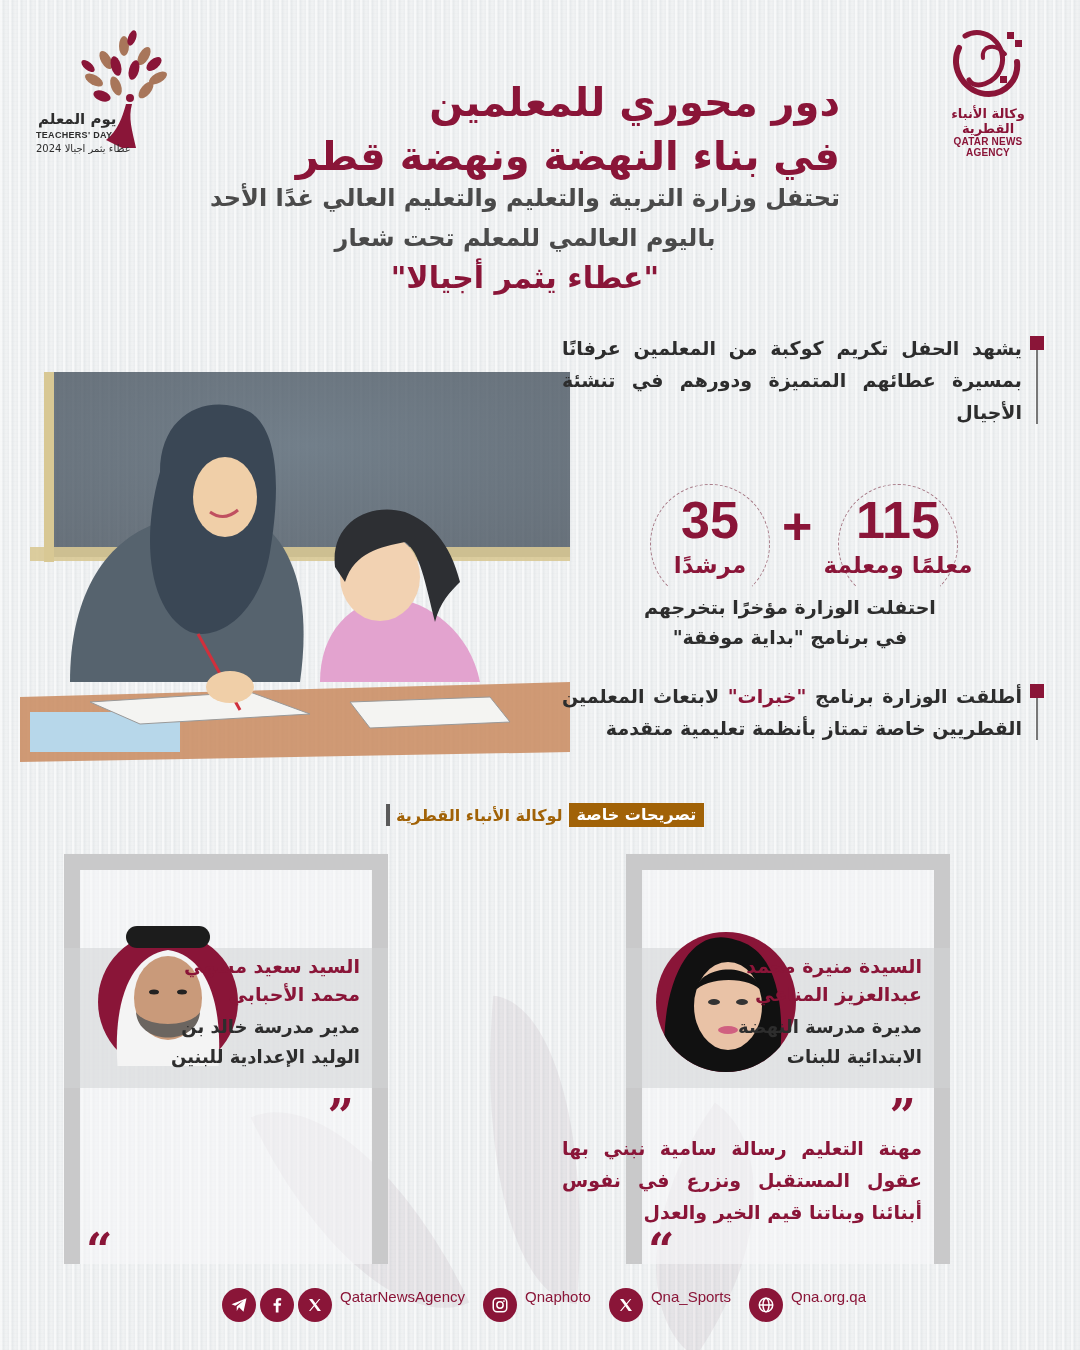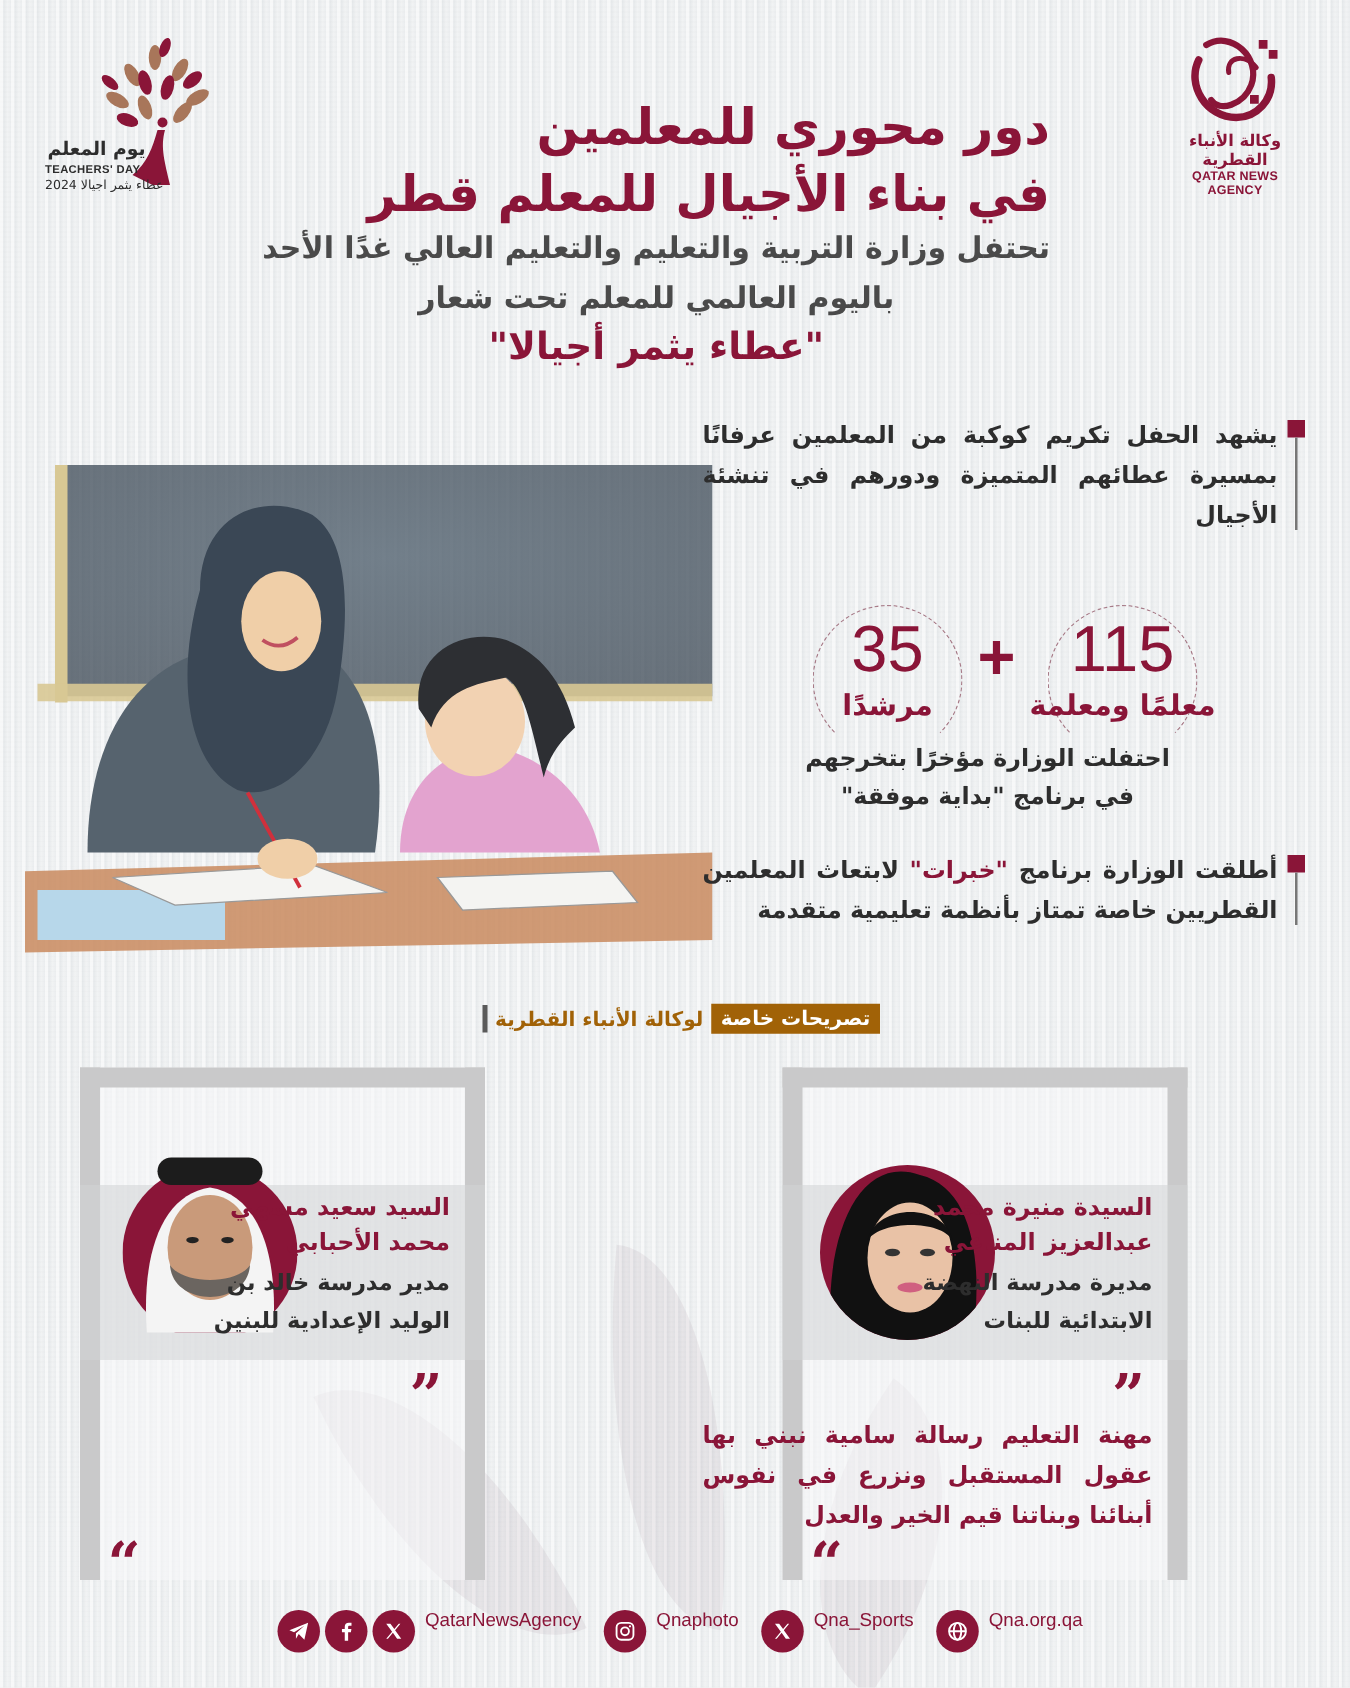--- a/index.html
+++ b/index.html
@@ -41,21 +41,21 @@
   .bullet { right: 58px; width: 460px; font-size: 19px; line-height: 32px; color: #2d2d2d; font-weight: bold; text-align: justify; text-align-last: right; }
   .bullet .mark { position: absolute; right: -22px; top: 4px; width: 14px; height: 14px; background: #8a1538; }
   .bullet .stem { position: absolute; right: -16px; top: 18px; width: 2px; bottom: 4px; background: #777; }
   #bullet1 { top: 332px; }
   #bullet2 { top: 680px; }
   .bullet .hl { color: #8a1538; }
 
   
   .stat { text-align: center; }
   .stat .ring { position: absolute; border: 1.5px dashed #a77a87; border-bottom-color: transparent; border-radius: 50%; }
-  .stat .num { position: relative; font-size: 52px; font-weight: normal; color: #8a1538; line-height: 60px; font-family: "Liberation Sans", sans-serif; }
+  .stat .num { position: relative; font-size: 52px; font-weight: bold; color: #8a1538; line-height: 60px; font-family: "Liberation Sans", sans-serif; }
   .stat .lbl { position: relative; font-size: 23px; font-weight: bold; color: #8a1538; line-height: 30px; }
   #stat-teachers { left: 818px; top: 490px; width: 160px; }
   #stat-teachers .ring { left: 20px; top: -6px; width: 120px; height: 120px; }
   #stat-mentors { left: 640px; top: 490px; width: 140px; }
   #stat-mentors .ring { left: 10px; top: -6px; width: 120px; height: 120px; }
   #plus-sign { left: 782px; top: 496px; font-size: 52px; font-weight: bold; color: #8a1538; font-family: "Liberation Sans", sans-serif; }
   #graduation-note { left: 620px; top: 592px; width: 340px; text-align: center; font-size: 19px; font-weight: bold; line-height: 30px; color: #2d2d2d; }
 
   
   #statements-header { left: 386px; top: 802px; height: 26px; display: flex; flex-direction: row-reverse; align-items: center; gap: 6px; font-size: 16px; font-weight: bold; }
@@ -126,21 +126,21 @@
       <ellipse cx="22" cy="36" rx="4" ry="8" transform="rotate(-50 22 36)"></ellipse>
     </g>
   </svg>
   <div class="ar">يوم المعلم</div>
   <div class="en">TEACHERS' DAY</div>
   <div class="yr">2024 عطاء يثمر اجيالا</div>
 </div>
 
 <div id="title" class="abs" dir="rtl">
   <div>دور محوري للمعلمين</div>
-  <div>في بناء الأجيال للمعلم قطر</div>
+  <div>في بناء النهضة ونهضة قطر</div>
 </div>
 
 <div id="intro" class="abs" dir="rtl">
   <div>تحتفل وزارة التربية والتعليم والتعليم العالي غدًا الأحد</div>
   <div>باليوم العالمي للمعلم تحت شعار</div>
   <div class="slogan">"عطاء يثمر أجيالا"</div>
 </div>
 
 <div id="illustration" class="abs">
   <svg width="560" height="420" viewBox="0 0 560 420">

